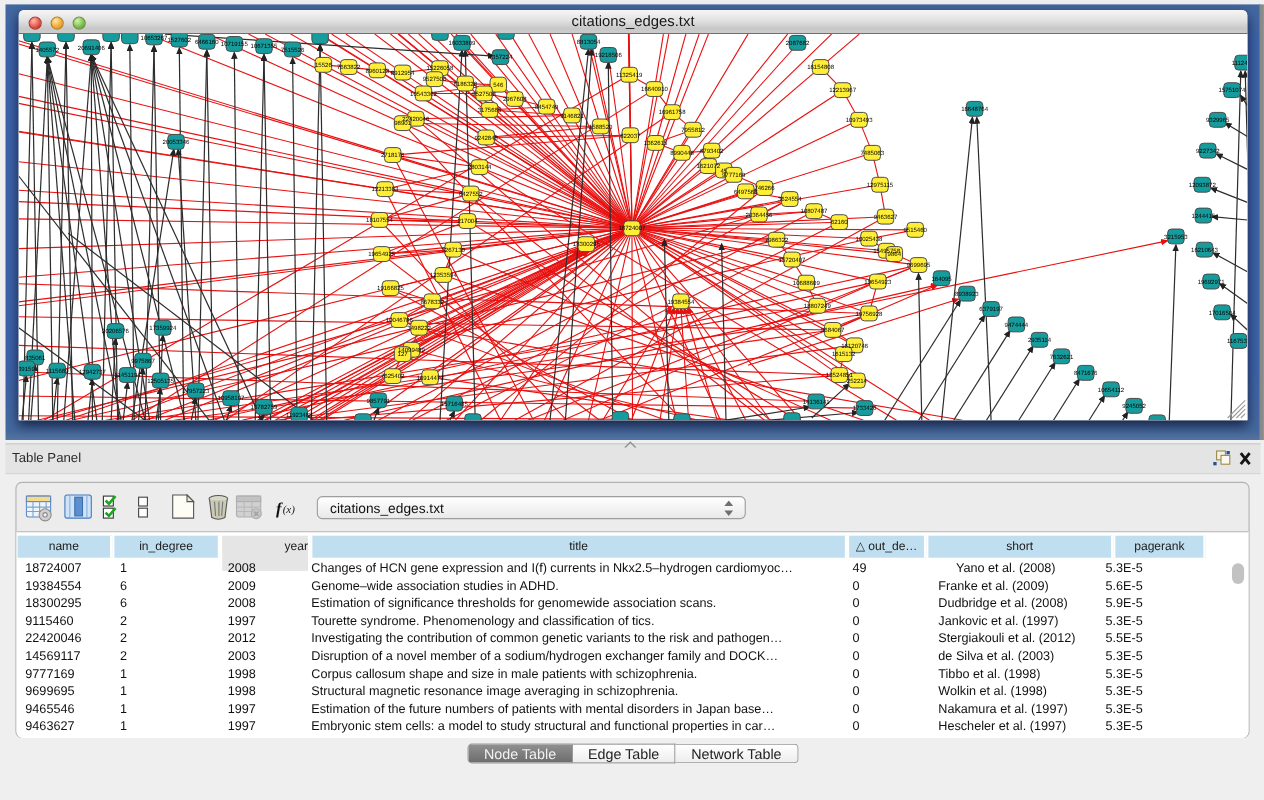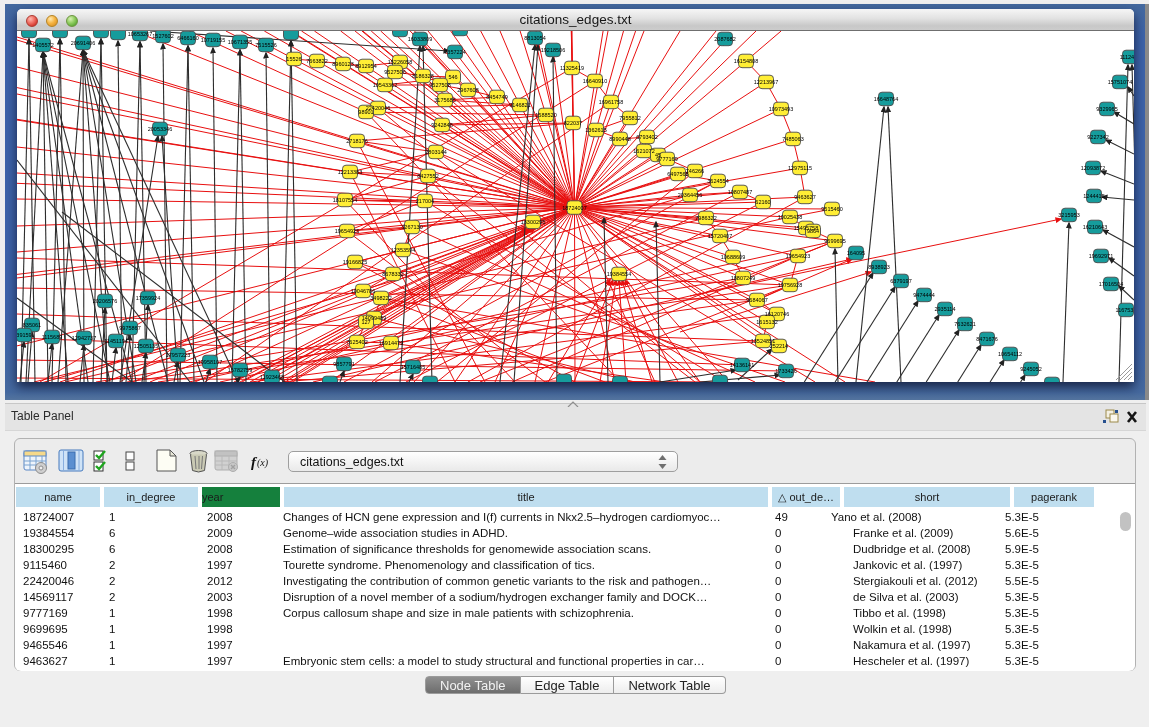--- a/index.html
+++ b/index.html
@@ -796,33 +796,33 @@
     <div id="dropdown">citations_edges.txt
       <svg width="9" height="14" viewBox="0 0 9 14" style="position:absolute;right:10px;top:3px">
         <path d="M4.5,0 L8.5,5 L0.5,5 z" fill="#6f6f6f"></path>
         <path d="M4.5,14 L8.5,9 L0.5,9 z" fill="#6f6f6f"></path>
       </svg>
     </div>
     <div id="tbl">
       <div style="position:absolute;left:0;top:3px;width:1120px;height:20px">
           <div style="position:absolute;left:1px;top:0;width:86px;height:20px;background:#bfdeef;border-right:2px solid #fff;text-align:center;line-height:20px;font-size:11px;color:#1b1b1b">name</div>
           <div style="position:absolute;left:89px;top:0;width:96px;height:20px;background:#bfdeef;border-right:2px solid #fff;text-align:center;line-height:20px;font-size:11px;color:#1b1b1b">in_degree</div>
-          <div style="position:absolute;left:187px;top:0;width:80px;height:20px;background:#15803d;border-right:2px solid #fff;text-align:left;line-height:20px;font-size:11px;color:#1b1b1b">year</div>
+          <div style="position:absolute;left:187px;top:0;width:80px;height:32px;background:#e5e5e5;border-right:2px solid #fff;text-align:right;line-height:20px;font-size:11px;color:#1b1b1b">year</div>
           <div style="position:absolute;left:269px;top:0;width:486px;height:20px;background:#bfdeef;border-right:2px solid #fff;text-align:center;line-height:20px;font-size:11px;color:#1b1b1b">title</div>
           <div style="position:absolute;left:757px;top:0;width:70px;height:20px;background:#bfdeef;border-right:2px solid #fff;text-align:center;line-height:20px;font-size:11px;color:#1b1b1b">△ out_de…</div>
           <div style="position:absolute;left:829px;top:0;width:168px;height:20px;background:#bfdeef;border-right:2px solid #fff;text-align:center;line-height:20px;font-size:11px;color:#1b1b1b">short</div>
           <div style="position:absolute;left:999px;top:0;width:82px;height:20px;background:#bfdeef;border-right:2px solid #fff;text-align:center;line-height:20px;font-size:11px;color:#1b1b1b">pagerank</div>
         </div>
       <div style="position:absolute;left:0px;top:27px;width:1120px;height:16px;font-size:11.5px;color:#111;white-space:nowrap">
           <span style="position:absolute;left:8px">18724007</span>
           <span style="position:absolute;left:94px">1</span>
           <span style="position:absolute;left:192px">2008</span>
           <span style="position:absolute;left:268px">Changes of HCN gene expression and I(f) currents in Nkx2.5–hydrogen cardiomyoc…</span>
           <span style="position:absolute;left:760px">49</span>
-          <span style="position:absolute;left:816px">Yano et al. (2008)</span>
+          <span style="position:absolute;left:854px">Yano et al. (2008)</span>
           <span style="position:absolute;left:990px">5.3E-5</span>
         </div>
         <div style="position:absolute;left:0px;top:43px;width:1120px;height:16px;font-size:11.5px;color:#111;white-space:nowrap">
           <span style="position:absolute;left:8px">19384554</span>
           <span style="position:absolute;left:94px">6</span>
           <span style="position:absolute;left:192px">2009</span>
           <span style="position:absolute;left:268px">Genome–wide association studies in ADHD.</span>
           <span style="position:absolute;left:760px">0</span>
           <span style="position:absolute;left:838px">Franke et al. (2009)</span>
           <span style="position:absolute;left:990px">5.6E-5</span>
@@ -869,28 +869,30 @@
           <span style="position:absolute;left:192px">1998</span>
           <span style="position:absolute;left:268px">Corpus callosum shape and size in male patients with schizophrenia.</span>
           <span style="position:absolute;left:760px">0</span>
           <span style="position:absolute;left:838px">Tibbo et al. (1998)</span>
           <span style="position:absolute;left:990px">5.3E-5</span>
         </div>
         <div style="position:absolute;left:0px;top:139px;width:1120px;height:16px;font-size:11.5px;color:#111;white-space:nowrap">
           <span style="position:absolute;left:8px">9699695</span>
           <span style="position:absolute;left:94px">1</span>
           <span style="position:absolute;left:192px">1998</span>
+          <span style="position:absolute;left:268px">Structural magnetic resonance image averaging in schizophrenia.</span>
           <span style="position:absolute;left:760px">0</span>
           <span style="position:absolute;left:838px">Wolkin et al. (1998)</span>
           <span style="position:absolute;left:990px">5.3E-5</span>
         </div>
         <div style="position:absolute;left:0px;top:155px;width:1120px;height:16px;font-size:11.5px;color:#111;white-space:nowrap">
           <span style="position:absolute;left:8px">9465546</span>
           <span style="position:absolute;left:94px">1</span>
           <span style="position:absolute;left:192px">1997</span>
+          <span style="position:absolute;left:268px">Estimation of the future numbers of patients with mental disorders in Japan base…</span>
           <span style="position:absolute;left:760px">0</span>
           <span style="position:absolute;left:838px">Nakamura et al. (1997)</span>
           <span style="position:absolute;left:990px">5.3E-5</span>
         </div>
         <div style="position:absolute;left:0px;top:171px;width:1120px;height:16px;font-size:11.5px;color:#111;white-space:nowrap">
           <span style="position:absolute;left:8px">9463627</span>
           <span style="position:absolute;left:94px">1</span>
           <span style="position:absolute;left:192px">1997</span>
           <span style="position:absolute;left:268px">Embryonic stem cells: a model to study structural and functional properties in car…</span>
           <span style="position:absolute;left:760px">0</span>

